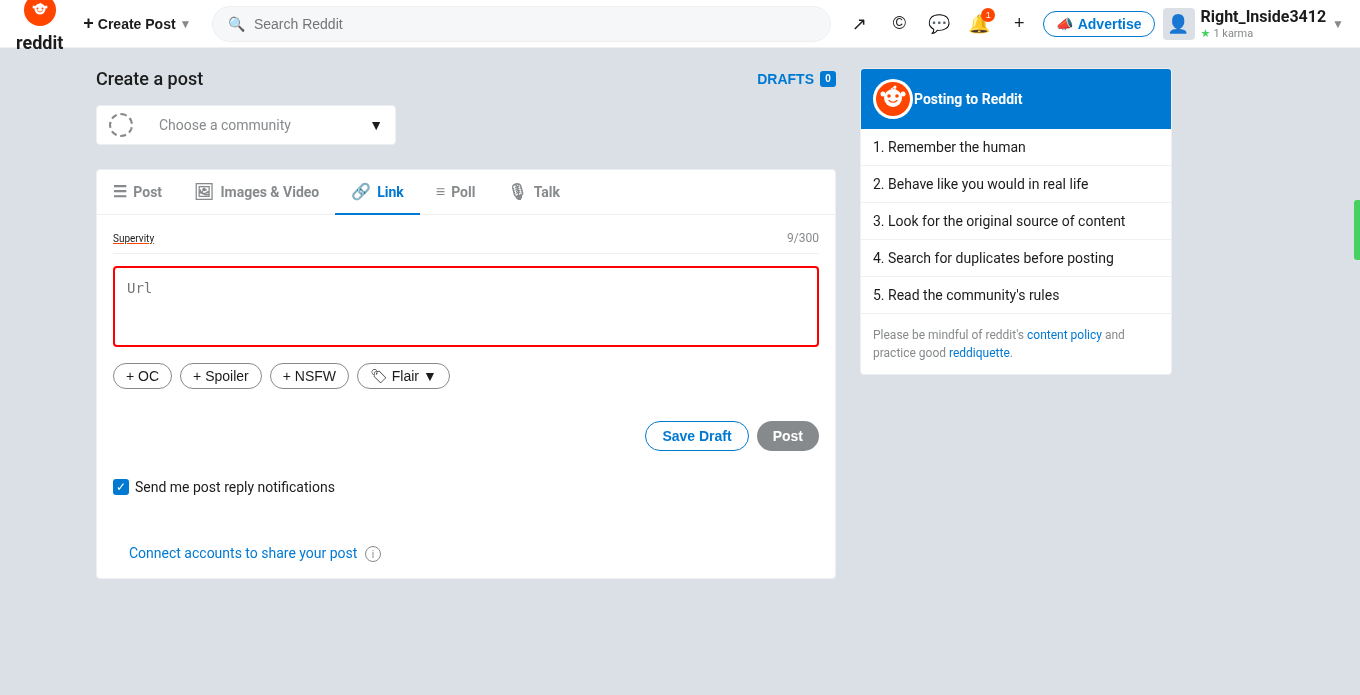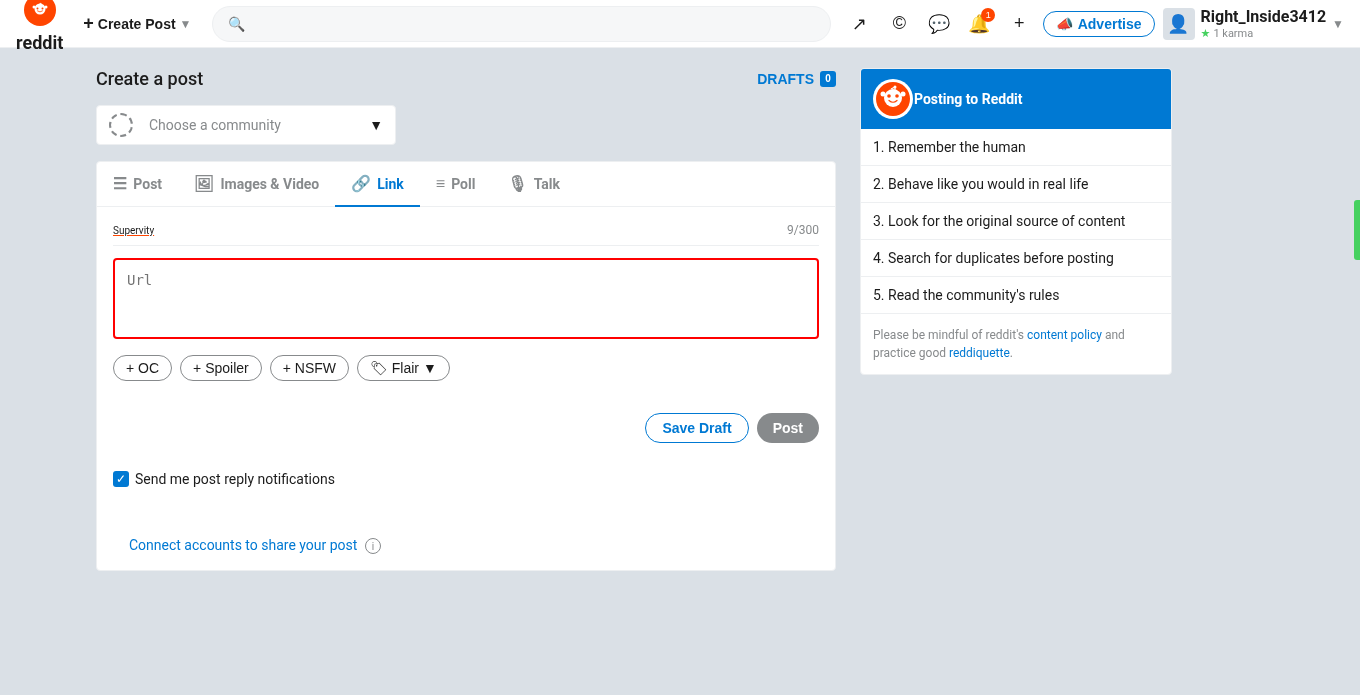--- a/index.html
+++ b/index.html
@@ -202,24 +202,24 @@
 
     
     .community-chooser {
       background: white;
       border: 1px solid #edeff1;
       border-radius: 4px;
       padding: 0 12px;
       height: 40px;
       display: flex;
       align-items: center;
-      gap: 16px;
+      gap: 26px;
       width: 300px;
       cursor: pointer;
-      margin-bottom: 16px;
+      margin-bottom: 24px;
     }
     .community-icon-placeholder {
       width: 24px;
       height: 24px;
       border-radius: 50%;
       border: 2px dashed #878a8c;
     }
     .community-chooser-label {
       flex: 1;
       color: #878a8c;
@@ -478,20 +478,21 @@
   </a>
 
   <button class="create-post-btn">
     <span class="plus-icon">+</span>
     <span>Create Post</span>
     <span class="dropdown-arrow">▼</span>
   </button>
 
   <div class="search-bar">
     <span>🔍</span>
+    <input type="text" placeholder="Search Reddit" style="">
   </div>
 
   <div class="header-icons">
     <button class="header-icon-btn">↗</button>
     <button class="header-icon-btn">©</button>
     <button class="header-icon-btn">💬</button>
     <button class="header-icon-btn">
       🔔
       <span class="notif-badge">1</span>
     </button>

